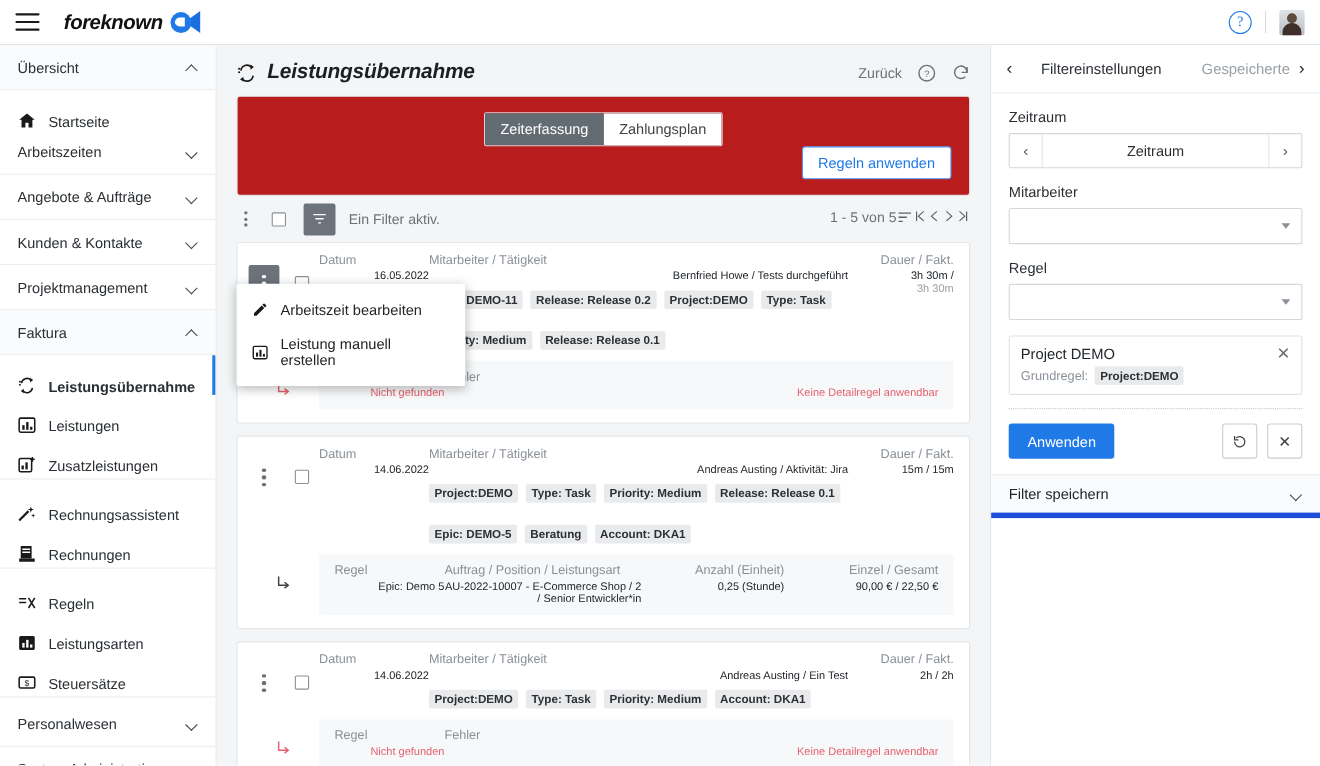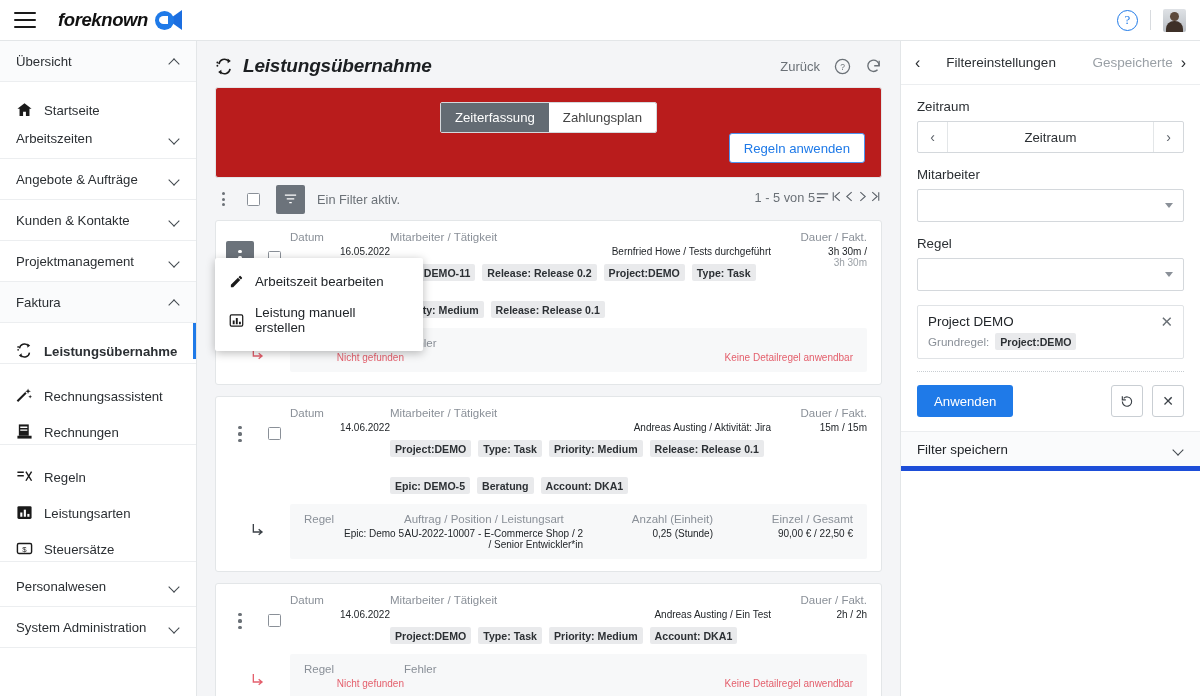--- a/index.html
+++ b/index.html
@@ -266,20 +266,38 @@
 
       <div class="nav-item active">
         <svg class="ico" viewBox="0 0 24 24">
           <path fill="none" stroke="#1a1a1a" stroke-width="2" d="M5 9a7 7 0 0 1 12-4M19 15a7 7 0 0 1-12 4"></path>
           <path fill="#1a1a1a" d="M16 2l4 3-4 3zM8 16l-4 3 4 3z"></path>
           <circle cx="3" cy="7" r="1.2" fill="#1a1a1a"></circle>
             <circle cx="3" cy="11" r="1.2" fill="#1a1a1a"></circle>
         </svg>
         <span>Leistungsübernahme</span>
       </div>
+      <div class="nav-item">
+        <svg class="ico" viewBox="0 0 24 24">
+          <rect x="2" y="3" width="20" height="18" rx="2" fill="none" stroke="#1a1a1a" stroke-width="2"></rect>
+          <rect x="6" y="12" width="3" height="6" fill="#1a1a1a"></rect>
+            <rect x="11" y="8" width="3" height="10" fill="#1a1a1a"></rect>
+            <rect x="16" y="14" width="3" height="4" fill="#1a1a1a"></rect>
+        </svg>
+        <span>Leistungen</span>
+      </div>
+      <div class="nav-item">
+        <svg class="ico" viewBox="0 0 24 24">
+          <rect x="2" y="4" width="16" height="17" rx="2" fill="none" stroke="#1a1a1a" stroke-width="2"></rect>
+          <rect x="5" y="13" width="3" height="5" fill="#1a1a1a"></rect>
+            <rect x="10" y="9" width="3" height="9" fill="#1a1a1a"></rect>
+          <path d="M19 2v6M16 5h6" stroke="#1a1a1a" stroke-width="2"></path>
+        </svg>
+        <span>Zusatzleistungen</span>
+      </div>
 
       <div class="nav-sep"></div>
 
       <div class="nav-item">
         <svg class="ico" viewBox="0 0 24 24">
           <path d="M3 21L15 9l-2-2L1 19z" fill="#1a1a1a"></path>
           <path d="M17 2l1 3 3 1-3 1-1 3-1-3-3-1 3-1zM20 11l.7 2 2 .7-2 .7-.7 2-.7-2-2-.7 2-.7z" fill="#1a1a1a"></path>
         </svg>
         <span>Rechnungsassistent</span>
       </div>

